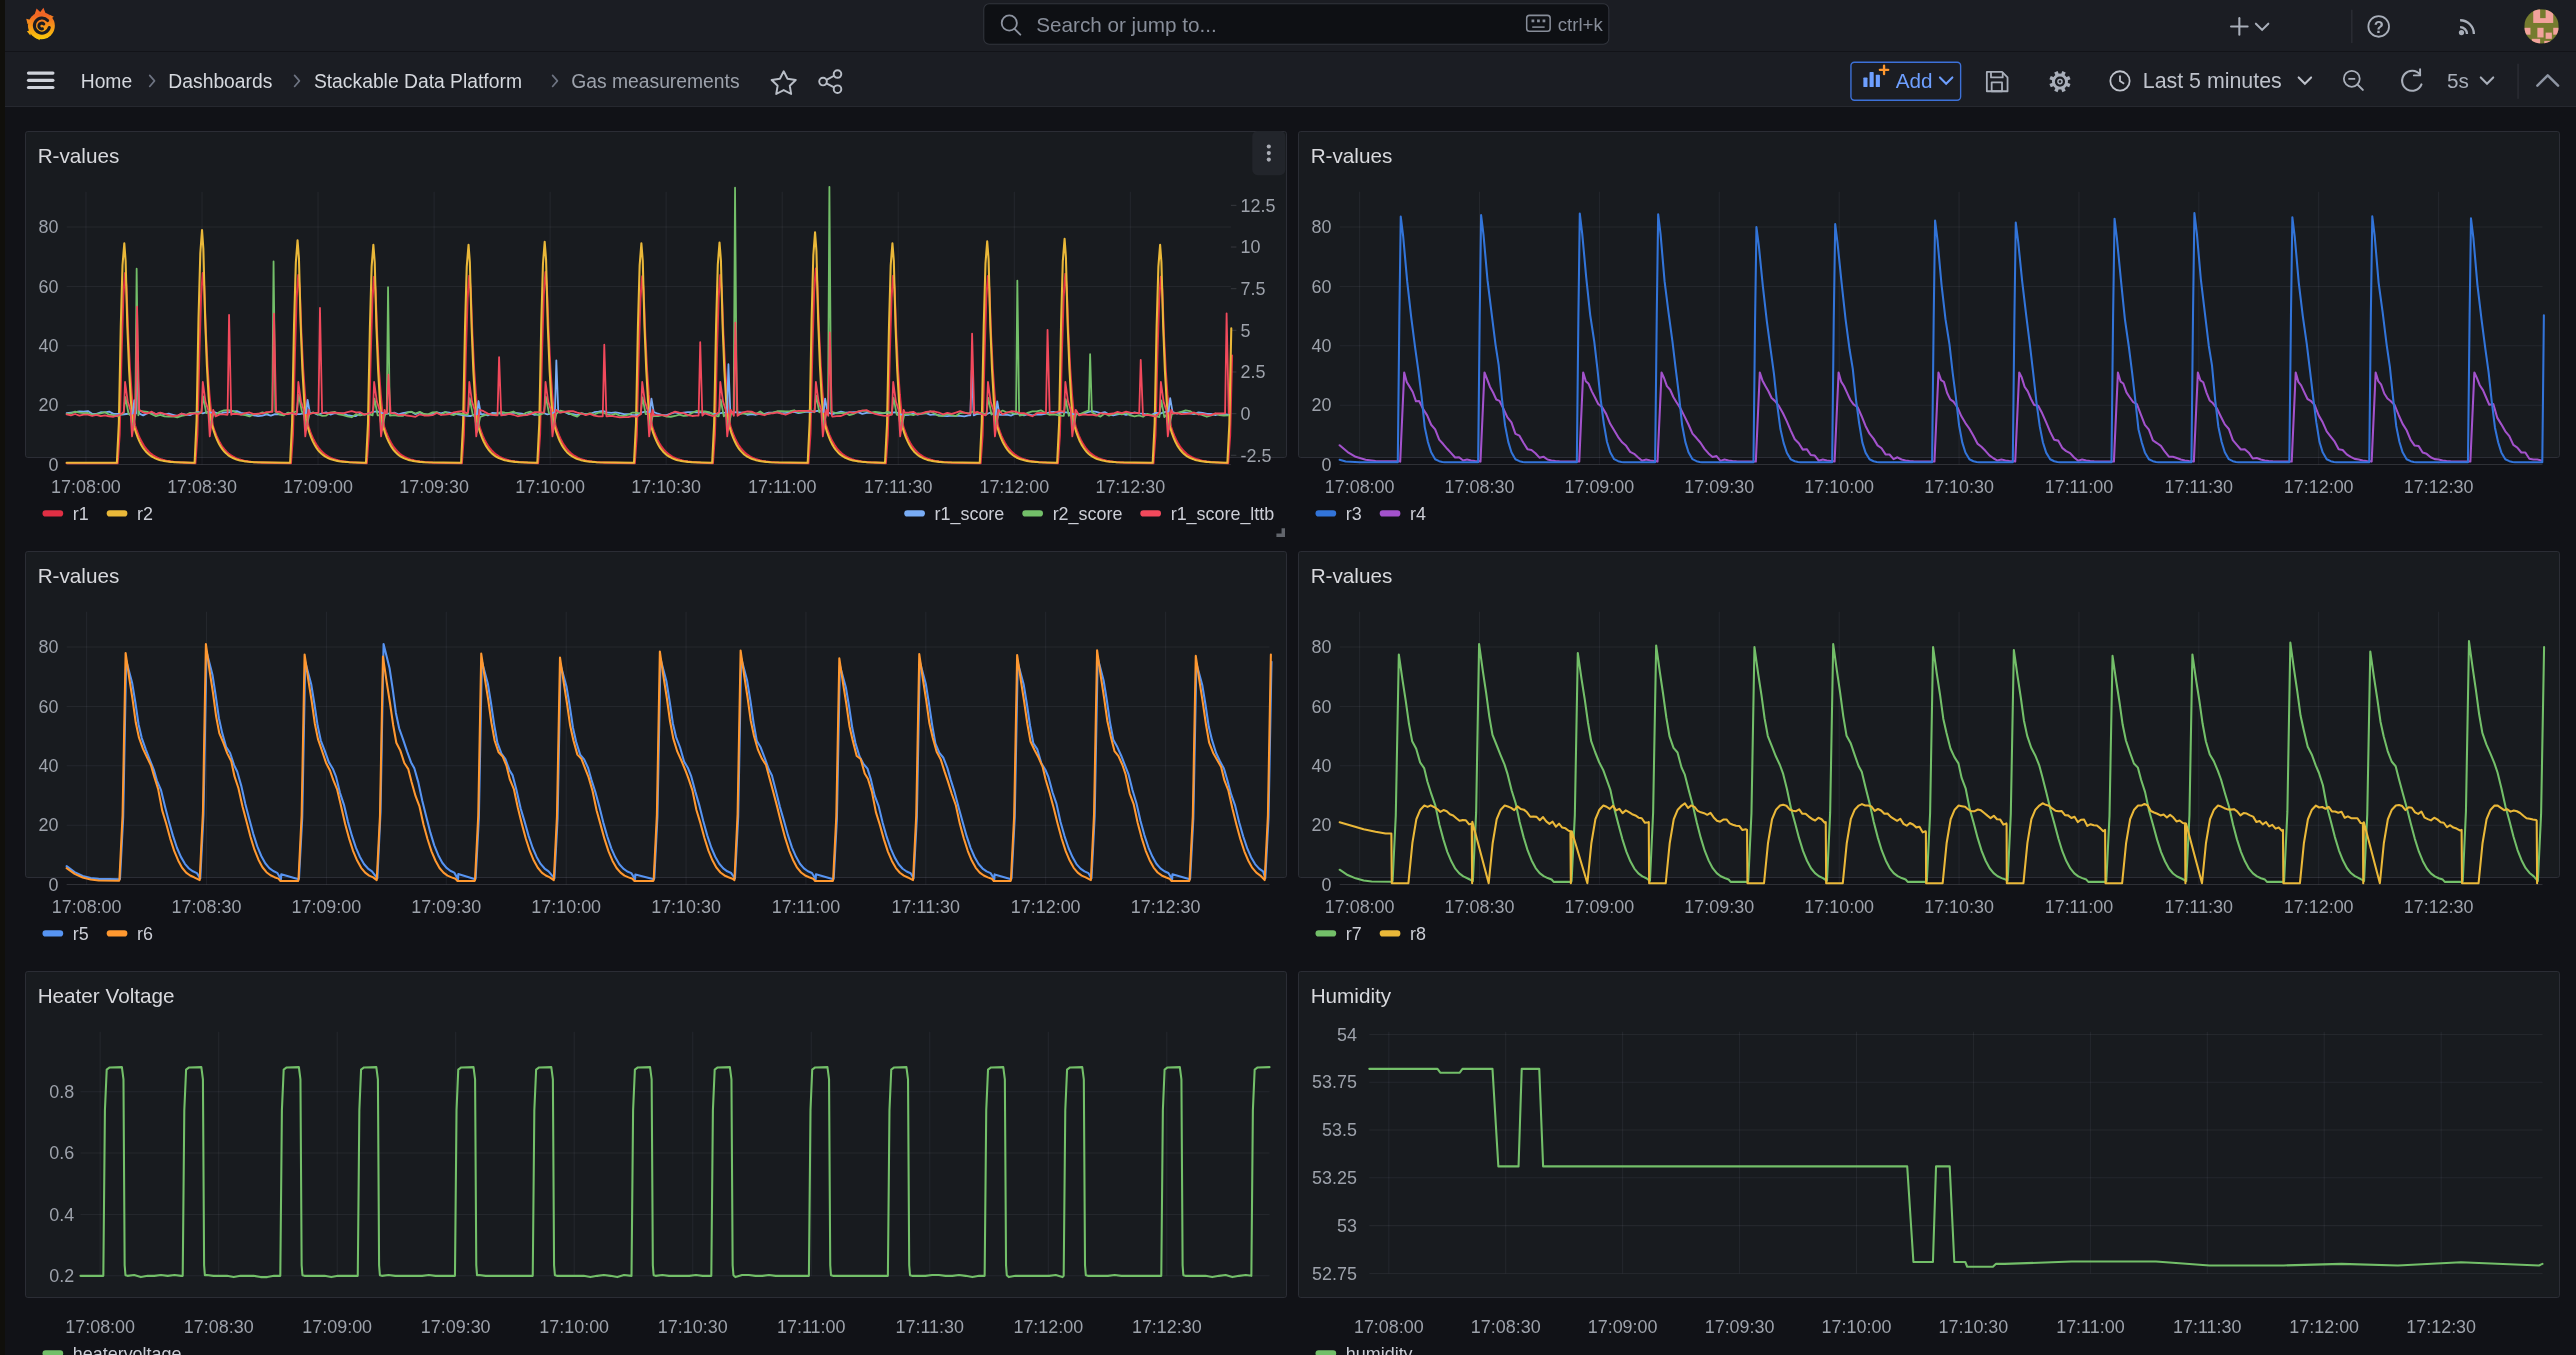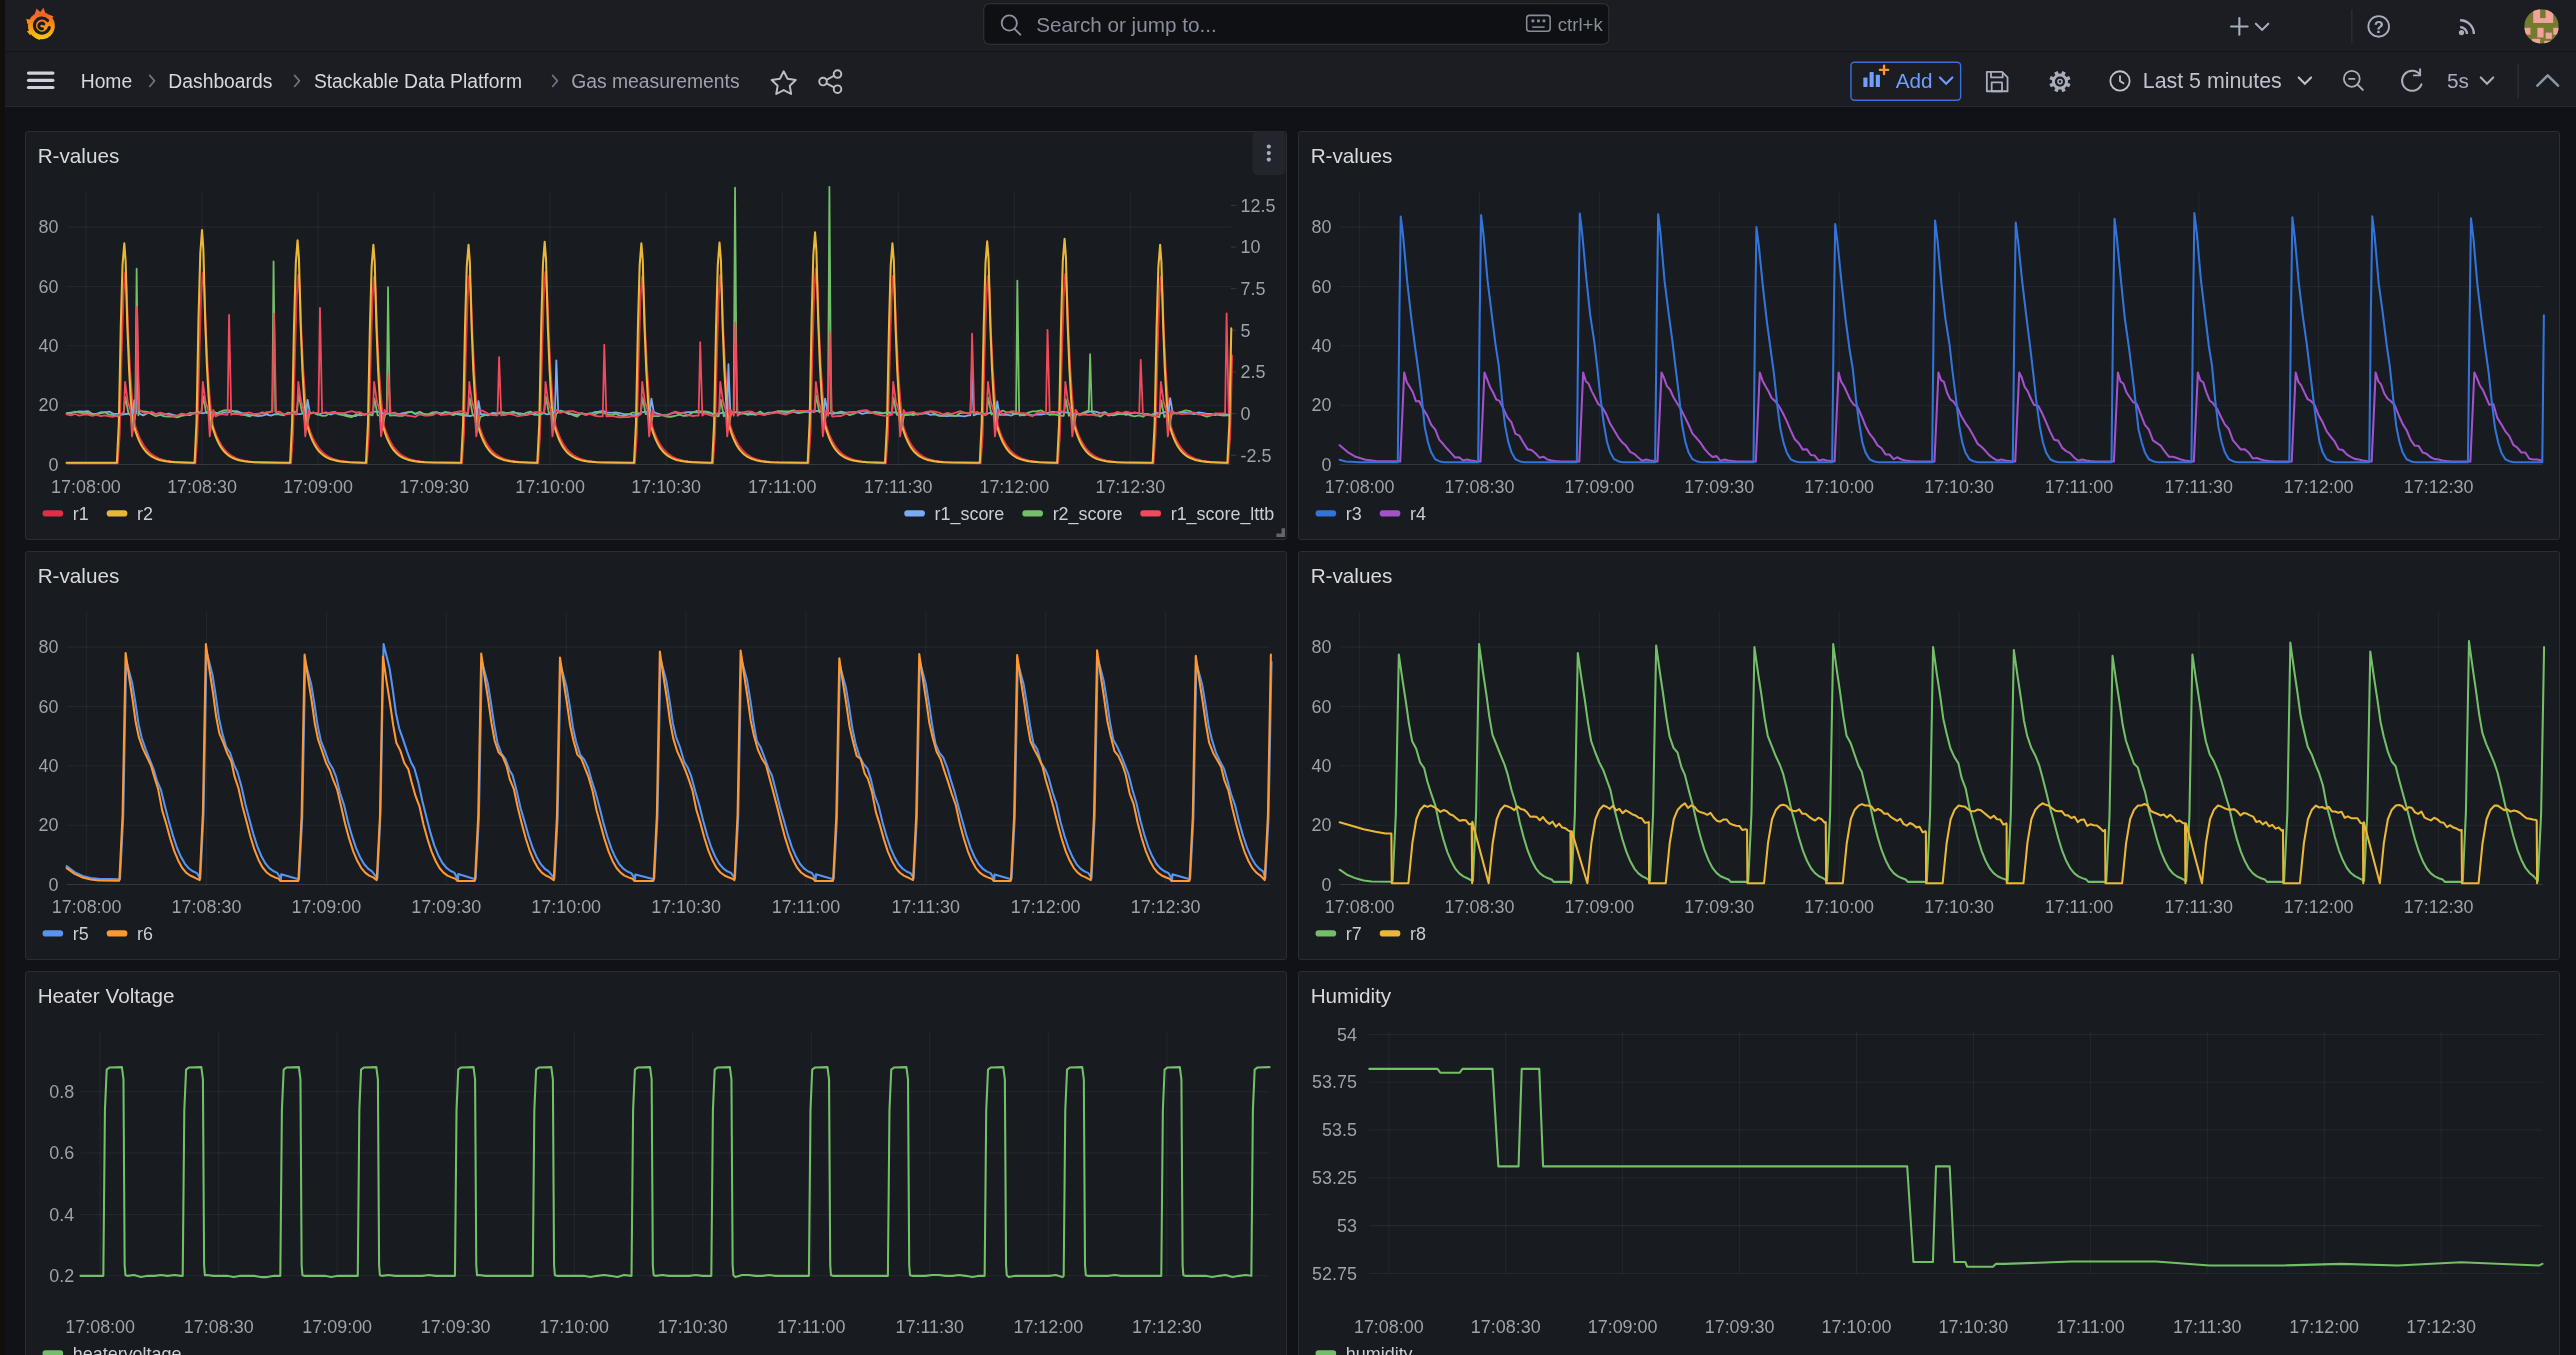--- a/index.html
+++ b/index.html
@@ -2,21 +2,21 @@
 <html style="font-size:11px"><head>
 <meta charset="utf-8">
 <style>
   html,body { margin:0; padding:0; background:#111217; width:2576px; height:1356px; overflow:hidden;
                font-family:"Liberation Sans",sans-serif; }
   #topbar { position:absolute; left:0; top:0; width:2576px; height:52px; background:#1b1d23;
              border-bottom:0.7px solid #121318; box-sizing:border-box; }
   #navbar { position:absolute; left:0; top:52px; width:2576px; height:55px; background:#1b1d23;
              border-bottom:0.7px solid #26282f; box-sizing:border-box; }
   #chrome { position:absolute; left:0; top:0; }
-  .panel { position:absolute; width:1262px; height:409px; background:#181b1f;
+  .panel { position:absolute; width:1262px; height:327px; background:#181b1f;
             border:0.7px solid #2b2d35; border-radius:2.8px; box-sizing:border-box; }
   .panel svg { position:absolute; left:-0.7px; top:-0.7px; }
   #lstrip { position:absolute; left:0; top:0; width:4.8px; height:1356px; background:#100f0b; z-index:5; }
 </style>
 </head>
 <body>
 
 <div id="topbar"></div>
 <div id="navbar"></div>
 <svg id="chrome" width="2576" height="1356" viewBox="0 0 3734 1965">

